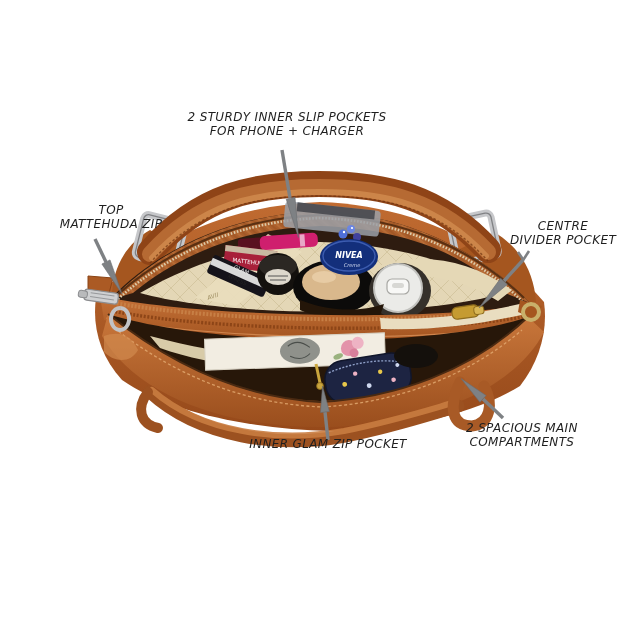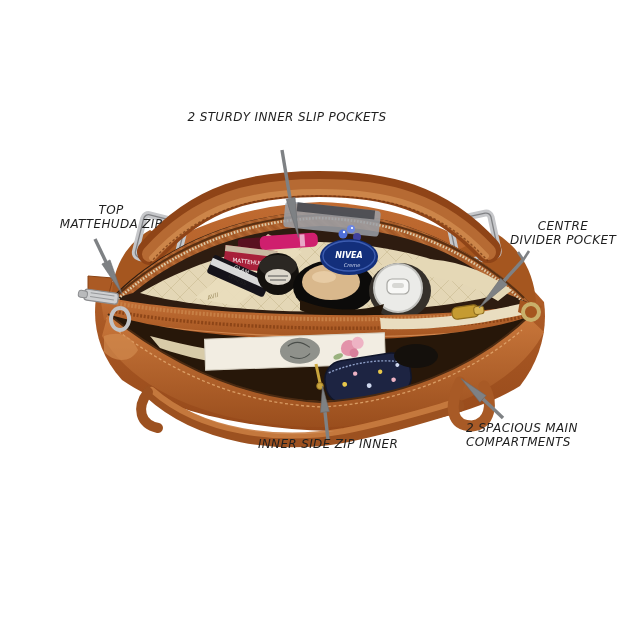--- a/index.html
+++ b/index.html
@@ -2,21 +2,21 @@
 <html><head>
 <meta charset="utf-8">
 <style>
   html,body{margin:0;padding:0;background:#fff;}
   .stage{position:relative;width:625px;height:625px;background:#ffffff;overflow:hidden;
          font-family:"DejaVu Sans",sans-serif;}
   .stage svg{position:absolute;left:0;top:0;}
   .lbl{position:absolute;font-style:italic;font-size:12px;letter-spacing:.35px;
        color:#1f1f1f;line-height:1.18;text-align:center;white-space:nowrap;
        transform:translateX(-50%);}
-  .lbl.left-align{transform:none;text-align:left;}
+  .lbl.left-align{transform:none;text-align:center;}
   .svg-label{font-family:"DejaVu Sans",sans-serif;}
 </style>
 </head>
 <body>
 
 <div class="stage">
 
 <svg width="625" height="625" viewBox="0 0 625 625">
   <defs>
     <linearGradient id="leatherGrad" x1="0" y1="0" x2="0" y2="1">
@@ -261,34 +261,35 @@
     </g>
     <g>
       <line x1="503" y1="418" x2="483" y2="399" stroke="#7e8184" stroke-width="3.4"></line>
       <polygon points="479.9,402.2 486.1,395.6 461,378.5"></polygon>
     </g>
   </g>
 </svg>
 
 <div class="lbl" style="left:287px;top:110px;">
   <div>2 STURDY INNER SLIP POCKETS</div>
+  <div>FOR PHONE + CHARGER</div>
 </div>
 
 <div class="lbl" style="left:78px;top:203px;margin-left:33px;">
   <div>TOP</div>
   <div>MATTEHUDA ZIP</div>
 </div>
 
 <div class="lbl" style="left:563px;top:219px;">
   <div>CENTRE</div>
   <div>DIVIDER POCKET</div>
 </div>
 
 <div class="lbl" style="left:328px;top:437px;">
-  <div>INNER SIDE ZIP INNER</div>
+  <div>INNER GLAM ZIP POCKET</div>
 </div>
 
 <div class="lbl left-align" style="left:466px;top:421px;">
   <div>2 SPACIOUS MAIN</div>
   <div>COMPARTMENTS</div>
 </div>
 
 </div>
 
 </body></html>

